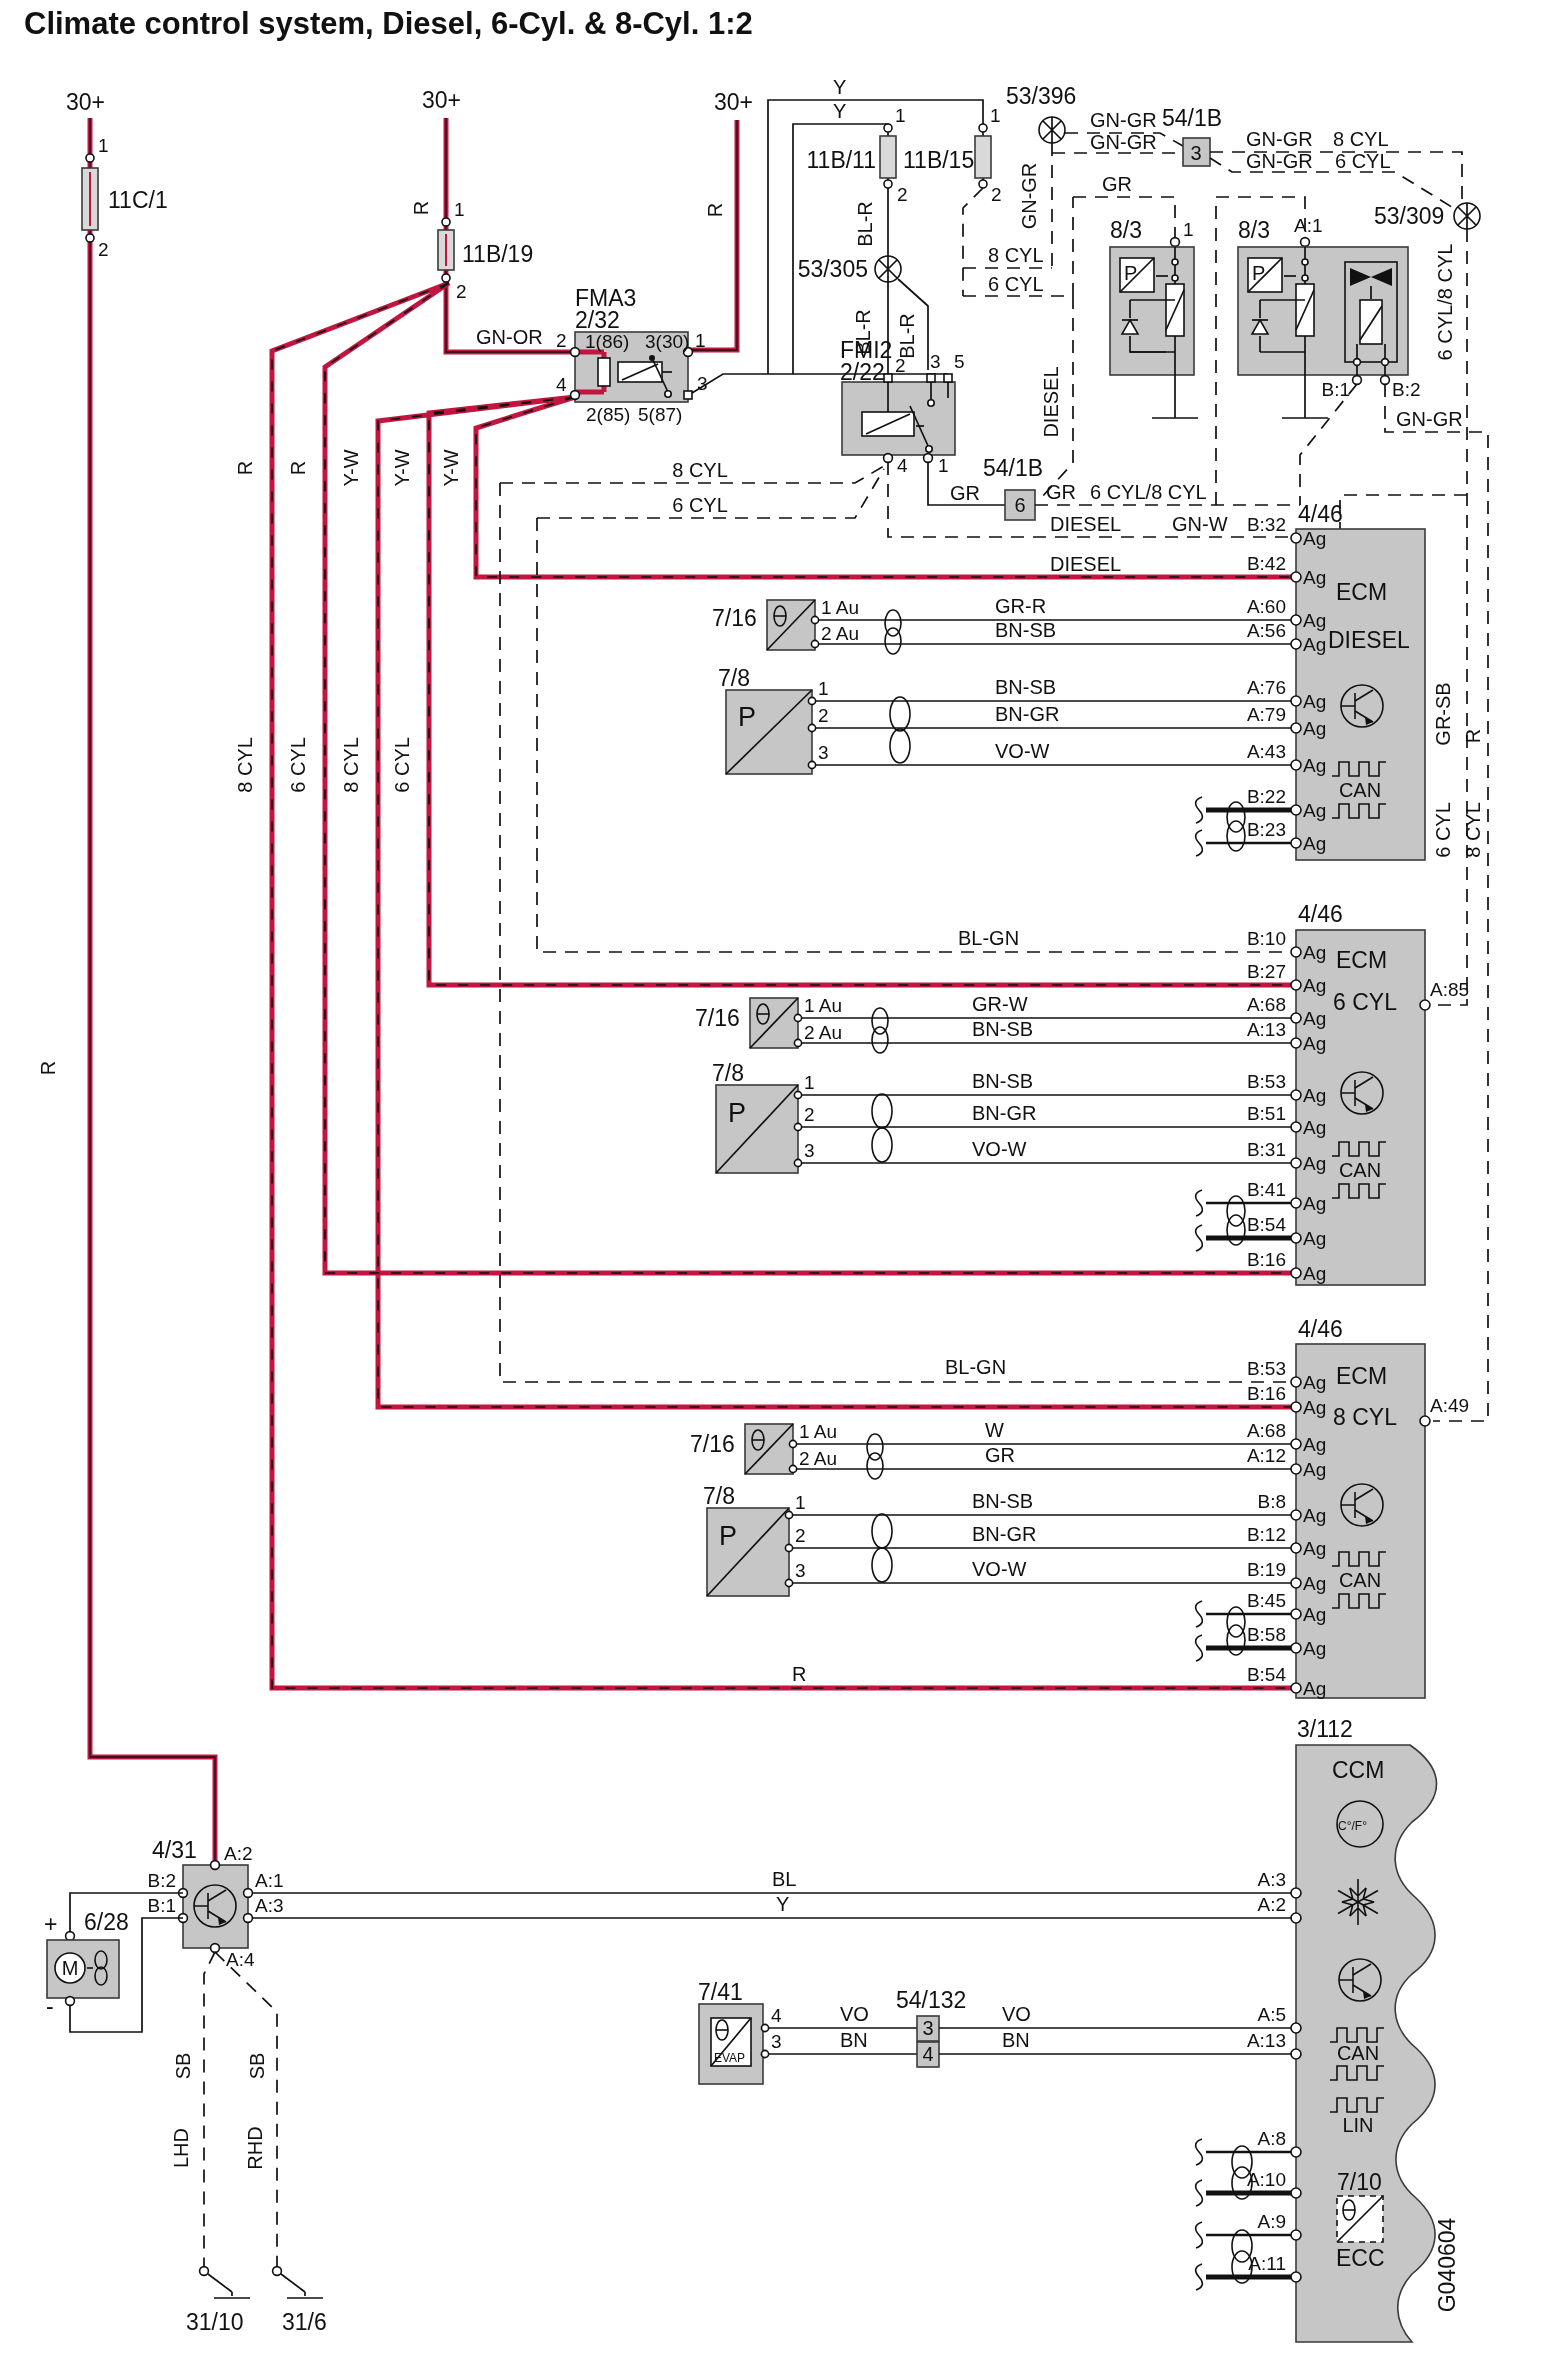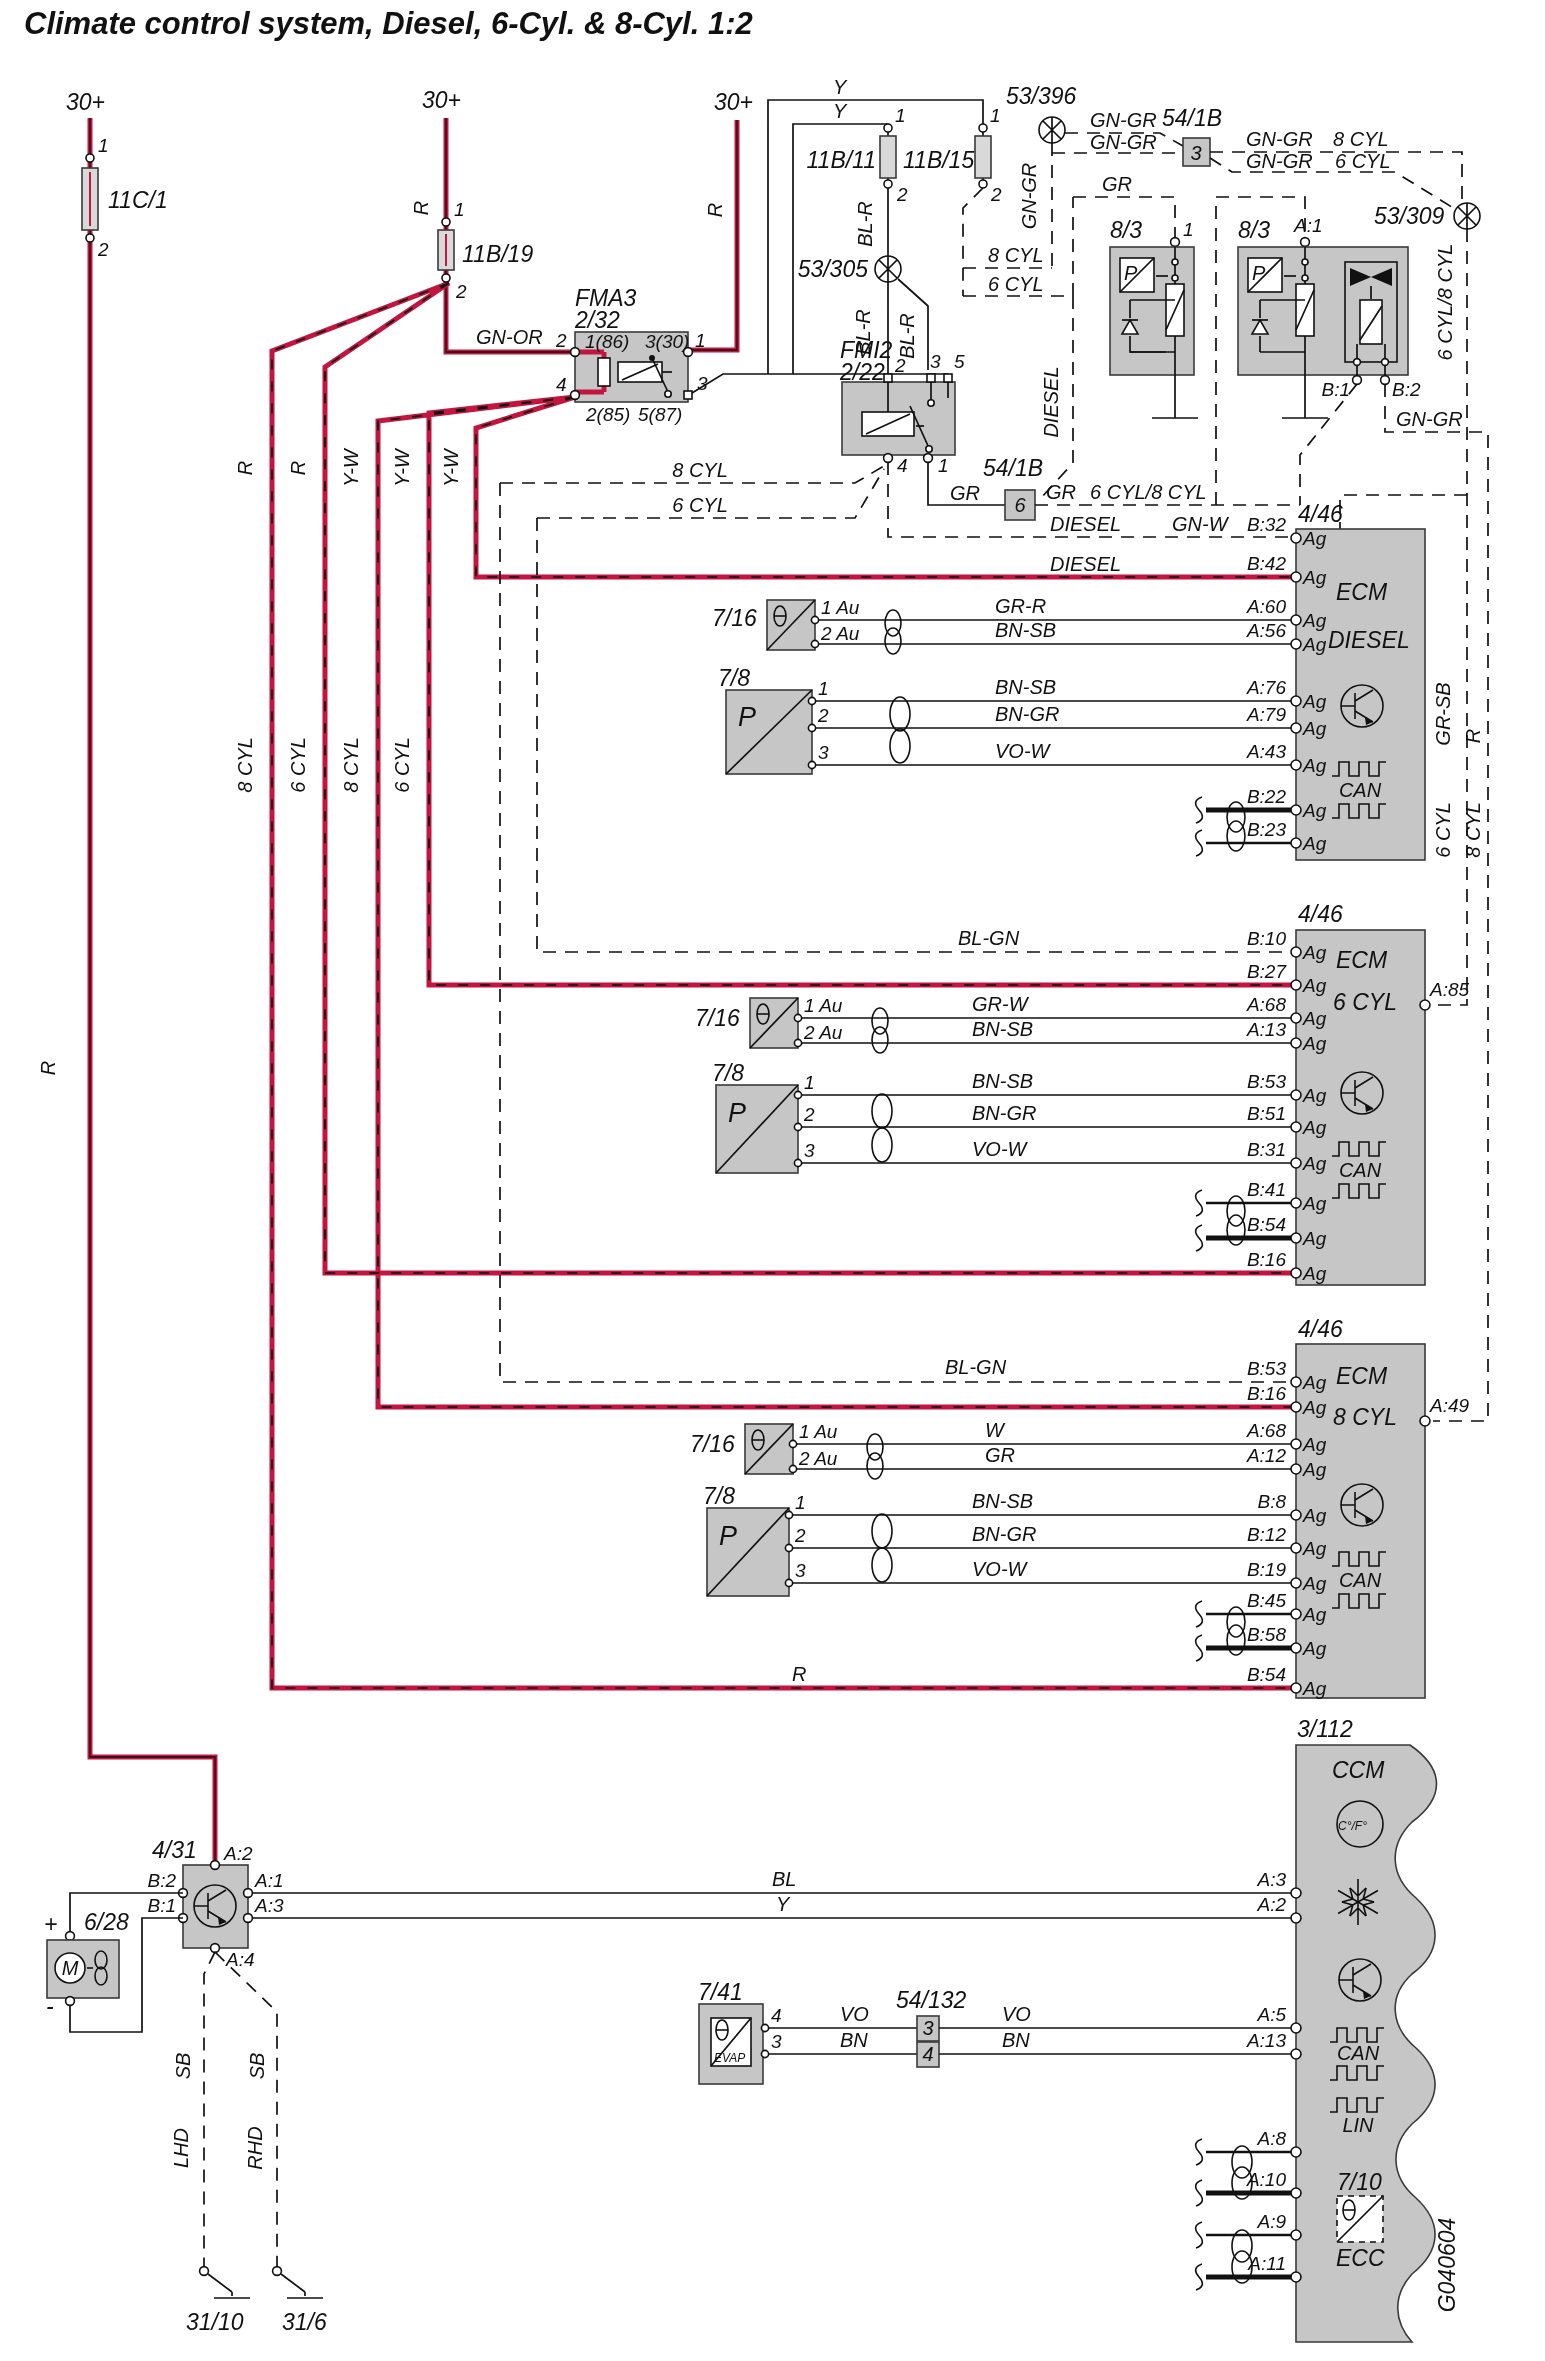--- a/index.html
+++ b/index.html
@@ -1,16 +1,16 @@
 <!DOCTYPE html>
 <html><head>
 <meta charset="utf-8">
 <style>
   html,body{margin:0;padding:0;background:#ffffff;}
-  #stage{position:relative;width:1545px;height:2361px;background:#ffffff;overflow:hidden;font-style:italic;}
+  #stage{position:relative;width:1545px;height:2361px;background:#ffffff;overflow:hidden;}
   svg{position:absolute;left:0;top:0;}
   text{font-family:"Liberation Sans","DejaVu Sans",sans-serif;fill:#111;}
   .ttl{font-size:31px;font-weight:bold;}
   .big{font-size:23px;}
   .lab{font-size:20px;}
   .pin{font-size:19px;}
   .sm{font-size:12px;}
   .end{text-anchor:end;} .mid{text-anchor:middle;}
   .w{stroke:#111;stroke-width:1.7;fill:none;}
   .wd{stroke:#111;stroke-width:1.7;fill:none;stroke-dasharray:13 9;}

